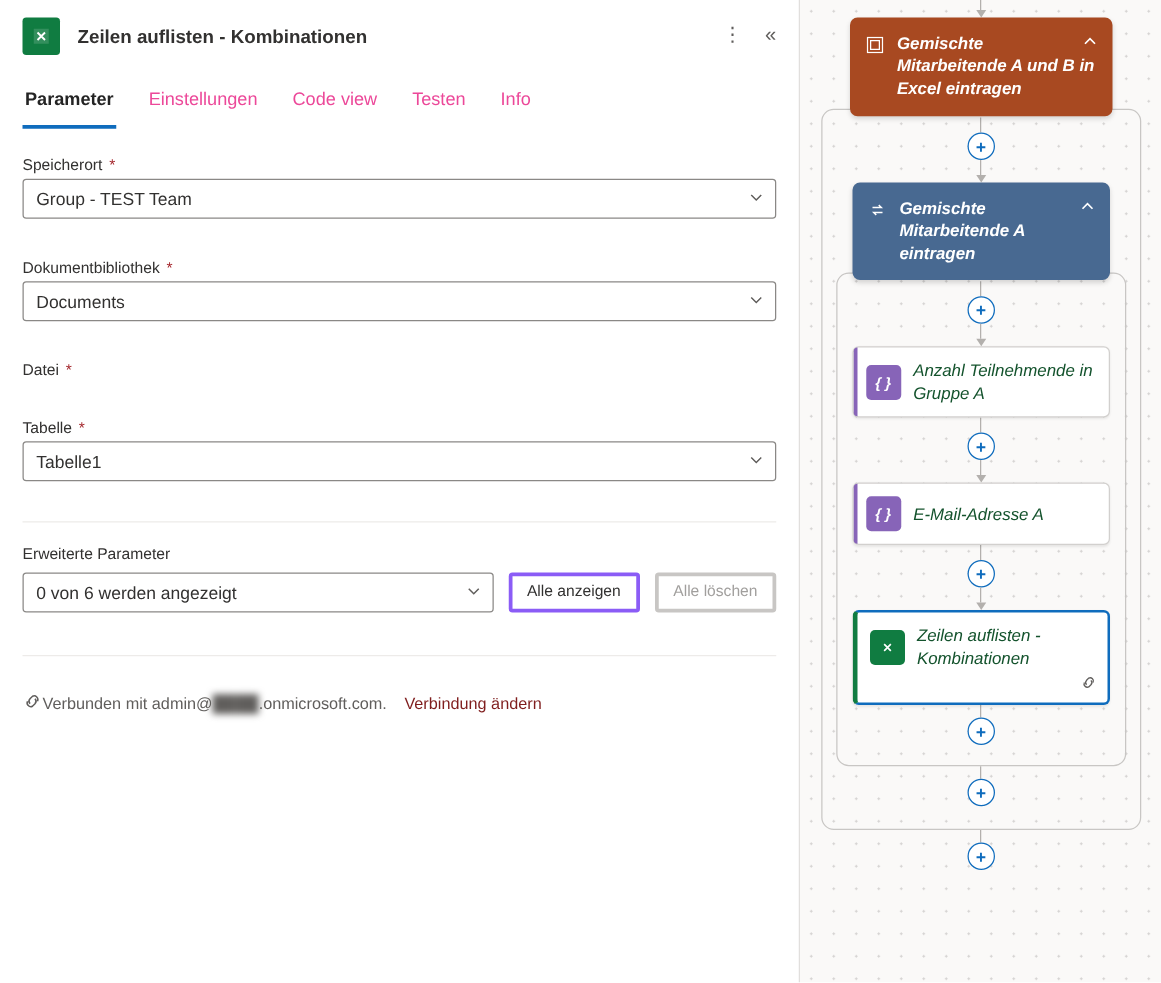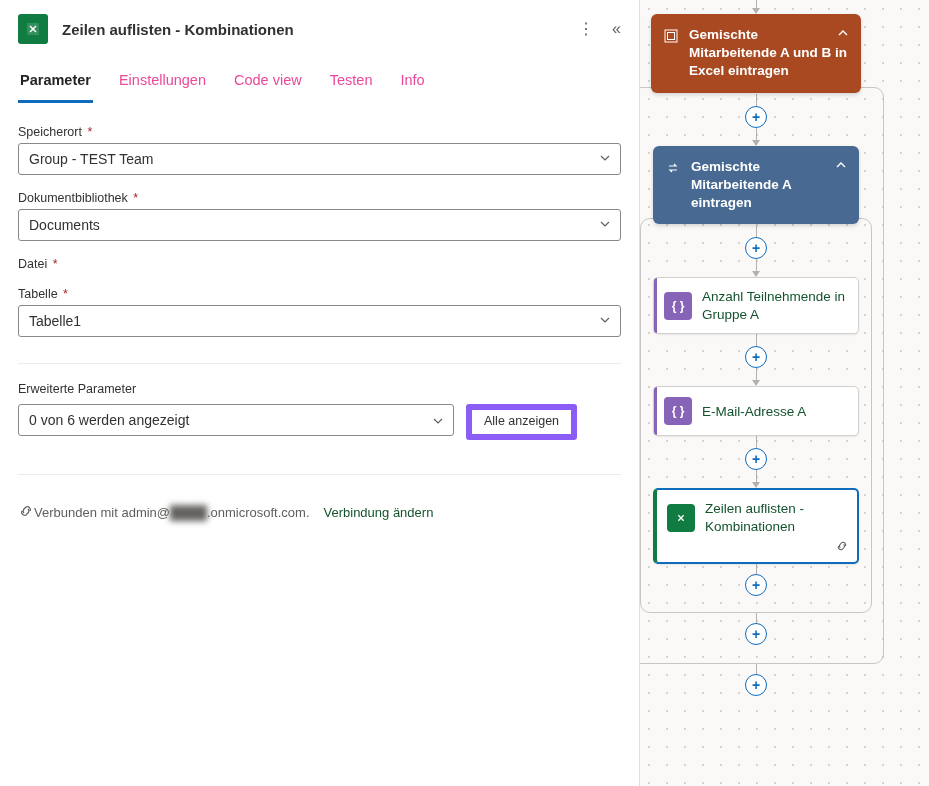--- a/index.html
+++ b/index.html
@@ -46,21 +46,21 @@
   }
   .tab {
     padding: 8px 2px 12px;
     font-size: 14.5px;
     color: #ec4899;
     cursor: pointer;
     border-bottom: 3px solid transparent;
   }
   .tab.active { font-weight: 600; border-bottom-color: #0f6cbd; color: #242424; }
   .form-body { padding: 22px 18px 0; }
-  .field { margin-bottom: 16px; }
+  .field { margin-bottom: 32px; }
   .label { font-size: 12.5px; color: #323130; margin-bottom: 4px; display: block; }
   .label .req { color: #a4262c; margin-left: 2px; }
   .select, .input {
     width: 100%;
     border: 1px solid #8a8886;
     border-radius: 3px;
     padding: 7px 32px 7px 10px;
     font-size: 14px;
     font-family: inherit;
     background: #fff;
@@ -83,51 +83,53 @@
   .adv-select {
     width: 100%;
     border: 1px solid #8a8886;
     border-radius: 3px;
     padding: 7px 32px 7px 10px;
     font-size: 14px;
     background: #fff;
     color: #323130;
   }
   .btn {
-    border: 6px solid #8b5cf6;
+    border: 3px solid #8b5cf6;
     background: #fff;
     border-radius: 3px;
     padding: 4px 12px;
     font-size: 12.5px;
     text-align: center;
     cursor: pointer;
     color: #323130;
     line-height: 1.25;
     min-width: 64px;
   }
   .btn.disabled { color: #a19f9d; border-color: #c8c6c4; cursor: default; }
   .conn-row {
     display: flex; align-items: center; 
     padding: 0 0 0 0; margin-top: 28px;
     font-size: 13px; color: #605e5c;
   }
   .conn-row .link-ic { font-size: 14px; color: #605e5c; }
-  .conn-change { color: #14532d; cursor: pointer; margin-left: 14px; }
+  .conn-change { color: #7f1d1d; cursor: pointer; margin-left: 14px; }
   .blur { filter: blur(3px); display:inline-block; }
   
   .panel-right {
     flex: 1;
     position: relative;
     background:
       radial-gradient(circle, #d5d3d2 1px, transparent 1px) 0 0/18px 18px,
       #faf9f8;
     display: flex;
     flex-direction: column;
+    align-items: center;
     padding-top: 0;
     overflow: hidden;
+    font-style: italic;
   }
   .flow { width: 232px; display: flex; flex-direction: column; align-items: center; }
   .vline { width: 1px; background: #b3b0ad; height: 12px; }
   .arrowhead {
     width: 0; height: 0;
     border-left: 4px solid transparent;
     border-right: 4px solid transparent;
     border-top: 6px solid #b3b0ad;
   }
   .plus-circle {
@@ -280,20 +282,21 @@
     <div class="adv-row">
       <div class="adv-select-wrap">
         <div class="adv-select">0 von 6 werden angezeigt</div>
         <span class="chev">
           <svg width="12" height="12" viewBox="0 0 12 12">
               <path d="M2 4l4 4 4-4" stroke="#605e5c" stroke-width="1.2" fill="none"></path>
             </svg>
         </span>
       </div>
       <button class="btn">Alle anzeigen</button>
+      <button class="btn disabled">Alle löschen</button>
     </div>
 
     <div class="divider" style="margin-top:34px"></div>
 
     <div class="conn-row">
       <span class="link-ic">
         <svg width="16" height="16" viewBox="0 0 16 16">
             <path d="M6 10a3 3 0 0 1 0-4l2-2a3 3 0 0 1 4 4M10 6a3 3 0 0 1 0 4l-2 2a3 3 0 0 1-4-4" stroke="#605e5c" stroke-width="1.2" fill="none"></path>
           </svg>
       </span>

